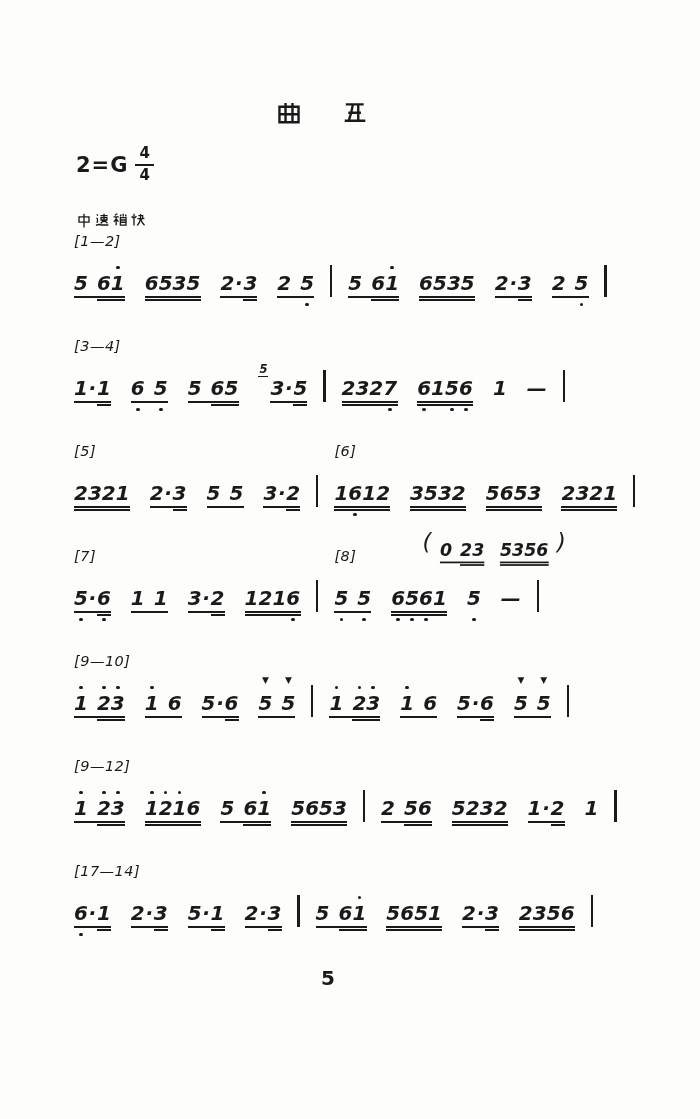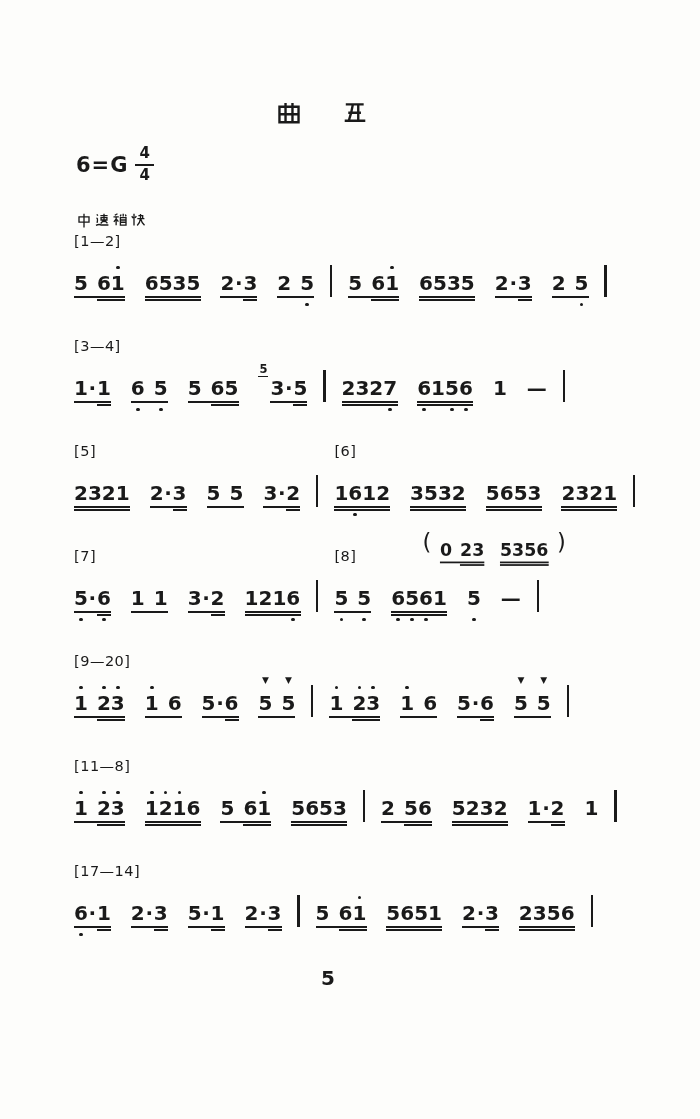--- a/index.html
+++ b/index.html
@@ -10,21 +10,21 @@
          gap:40px;transform:translateX(-28px);}
   .cjk{display:block;}
   .keysig{position:absolute;top:146px;left:76px;display:flex;align-items:center;font-weight:bold;}
   .keytxt{font-size:21px;letter-spacing:1px;}
   .frac{display:inline-block;margin-left:7px;font-size:15px;line-height:1;text-align:center;}
   .frac .num{display:block;padding:0 4px 2.5px;border-bottom:2.2px solid #1a1a1a;}
   .frac .den{display:block;padding-top:2.5px;}
   .tempo{position:absolute;top:212px;left:76px;display:flex;gap:2px;}
   
   #score{position:absolute;top:232px;left:74px;}
-  .system{display:flex;align-items:flex-start;padding-top:22px;margin-bottom:29px;}
+  .system{display:flex;align-items:flex-start;padding-top:22px;margin-bottom:29px;font-style:italic;}
   .measure{display:flex;position:relative;gap:20px;}
   .mlabel{position:absolute;top:-21px;left:0;font-size:14.5px;white-space:nowrap;letter-spacing:0.5px;}
   .grp{display:flex;align-items:flex-start;}
   .gbody{position:relative;}
   .trow{display:flex;}
   .tok{display:flex;flex-direction:column;align-items:center;min-width:13px;}
   .dotcol{min-width:9px;}
   .gapcol{min-width:9px;}
   .acc{height:10px;font-size:9px;line-height:13px;color:#1a1a1a;}
   .hd{height:7px;display:flex;justify-content:center;}
@@ -53,21 +53,21 @@
     <svg class="cjk" width="26" height="26" viewBox="0 0 24 24" fill="none" stroke="#1a1a1a" stroke-width="2.2" aria-label="曲">
       <path d="M3.2 6.2 H20.8 V20.5 H3.2 Z M8.8 2.8 V20.5 M15.2 2.8 V20.5 M3.2 13.2 H20.8"></path>
     </svg>
 
     <svg class="cjk" width="26" height="26" viewBox="0 0 24 24" fill="none" stroke="#1a1a1a" stroke-width="2.2" aria-label="五">
       <path d="M3.5 4 H20 M10 4.3 C9.2 9.5 8 14 6.3 19 M5.8 11.8 H17.5 M15 4.3 V19 M2.5 19.2 H21.5"></path>
     </svg>
   </div>
 
   <div class="keysig">
-    <span class="keytxt">6=G</span>
+    <span class="keytxt">2=G</span>
     <span class="frac">
       <span class="num">4</span>
       <span class="den">4</span>
     </span>
   </div>
 
   <div class="tempo" aria-label="中速稍快">
 
     <svg class="cjk" width="16" height="17" viewBox="0 0 24 24" fill="none" stroke="#1a1a1a" stroke-width="2">
       <path d="M4.5 6.5 H19.5 V14.5 H4.5 Z M12 1.8 V22.5"></path>
@@ -1083,21 +1083,21 @@
                 <div class="ul2" style="left: 0px; width: 56px; top: 45.4px;"></div>
               </div>
             </div>
             <span class="paren">)</span>
           </div>
         </div>
         <div class="bar"></div>
       </div>
       <div class="system">
         <div class="measure">
-          <div class="mlabel">[9—20]</div>
+          <div class="mlabel">[9—10]</div>
           <div class="grp">
             <div class="gbody">
               <div class="trow">
                 <div class="tok">
                   <div class="acc"></div>
                   <div class="hd">
                     <div class="odot"></div>
                   </div>
                   <div class="dg">1</div>
                   <div class="ld"></div>
@@ -1324,21 +1324,21 @@
                 </div>
               </div>
               <div class="ul2" style="left: 0px; width: 37px; top: 42px;"></div>
             </div>
           </div>
         </div>
         <div class="bar"></div>
       </div>
       <div class="system">
         <div class="measure">
-          <div class="mlabel">[11—8]</div>
+          <div class="mlabel">[9—12]</div>
           <div class="grp">
             <div class="gbody">
               <div class="trow">
                 <div class="tok">
                   <div class="acc"></div>
                   <div class="hd">
                     <div class="odot"></div>
                   </div>
                   <div class="dg">1</div>
                   <div class="ld"></div>

